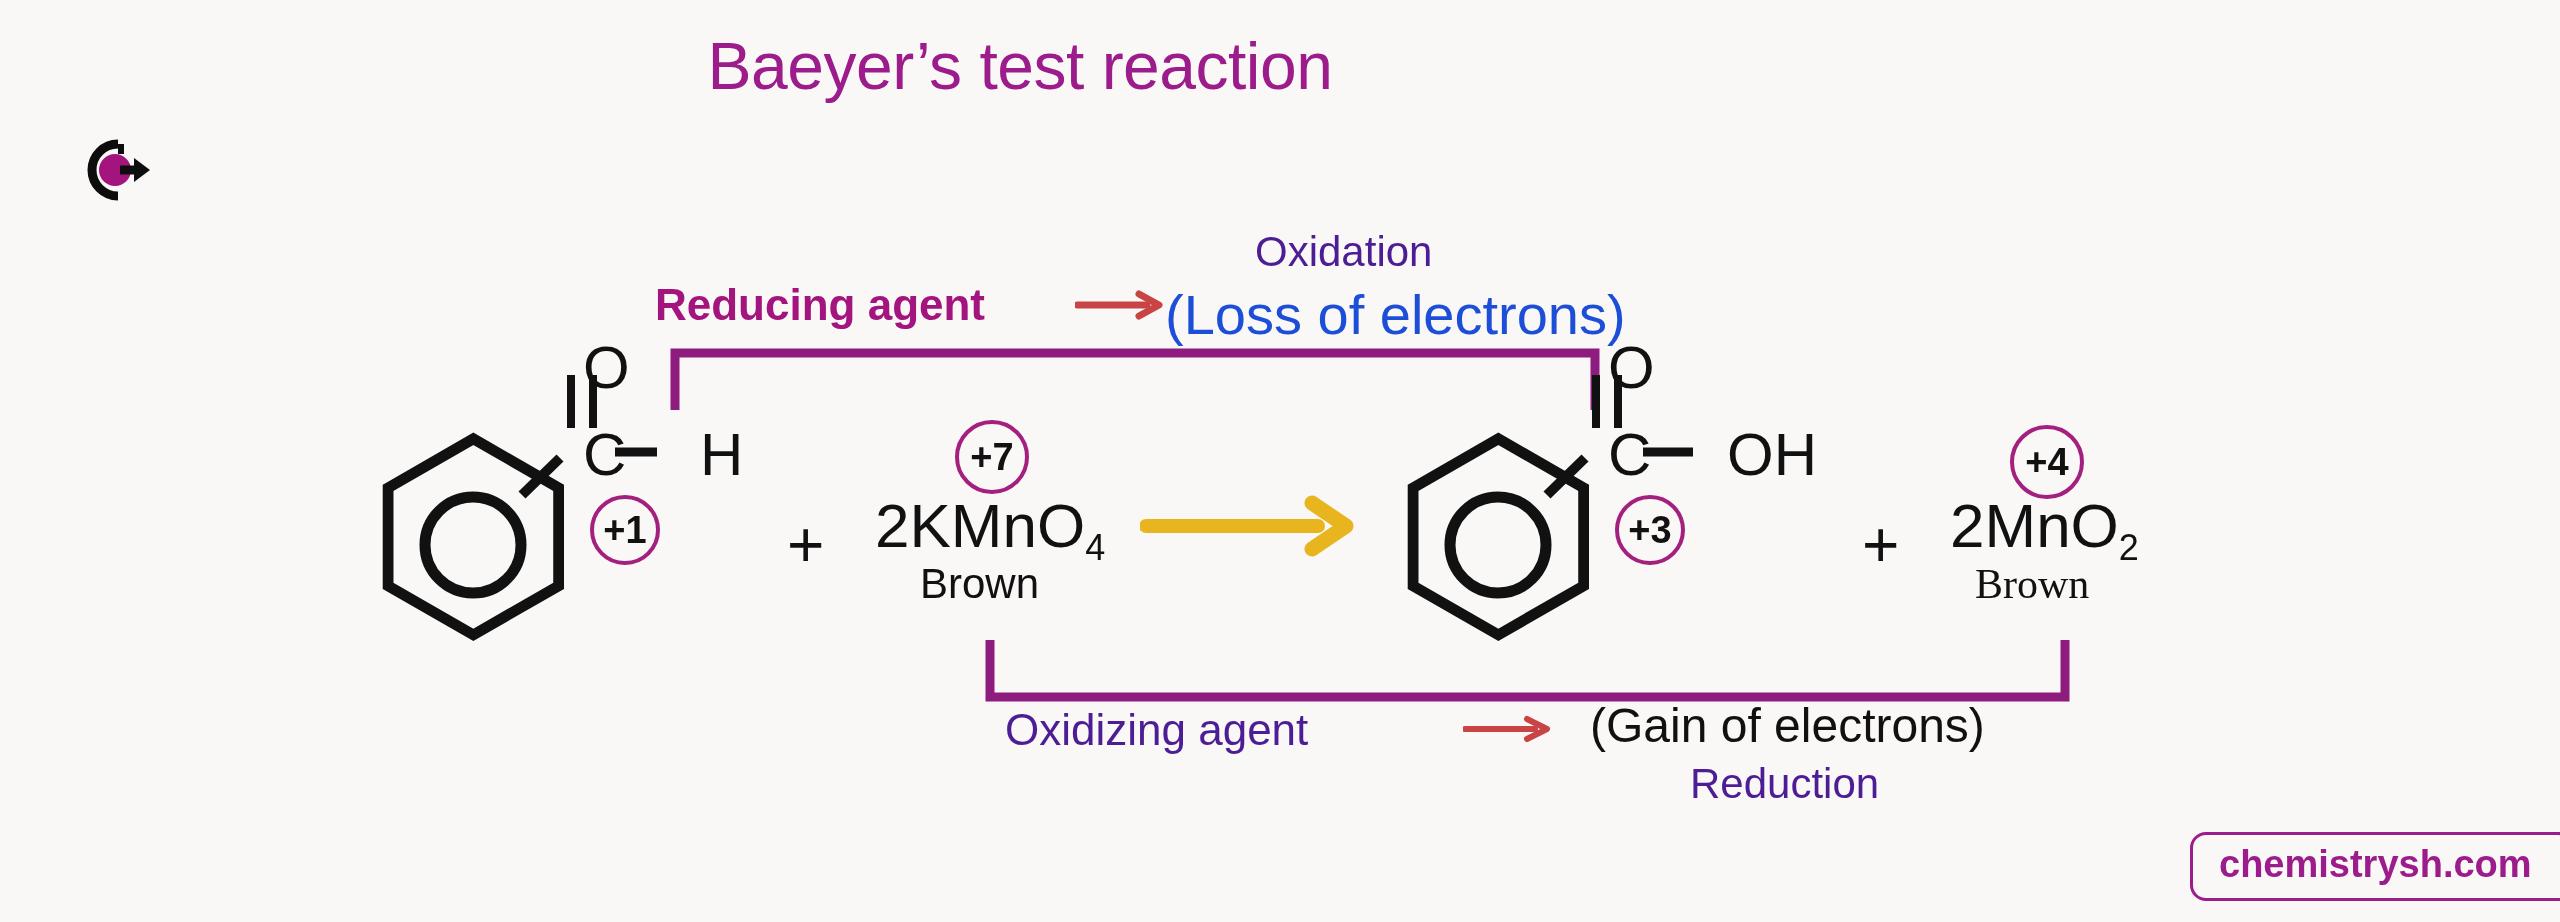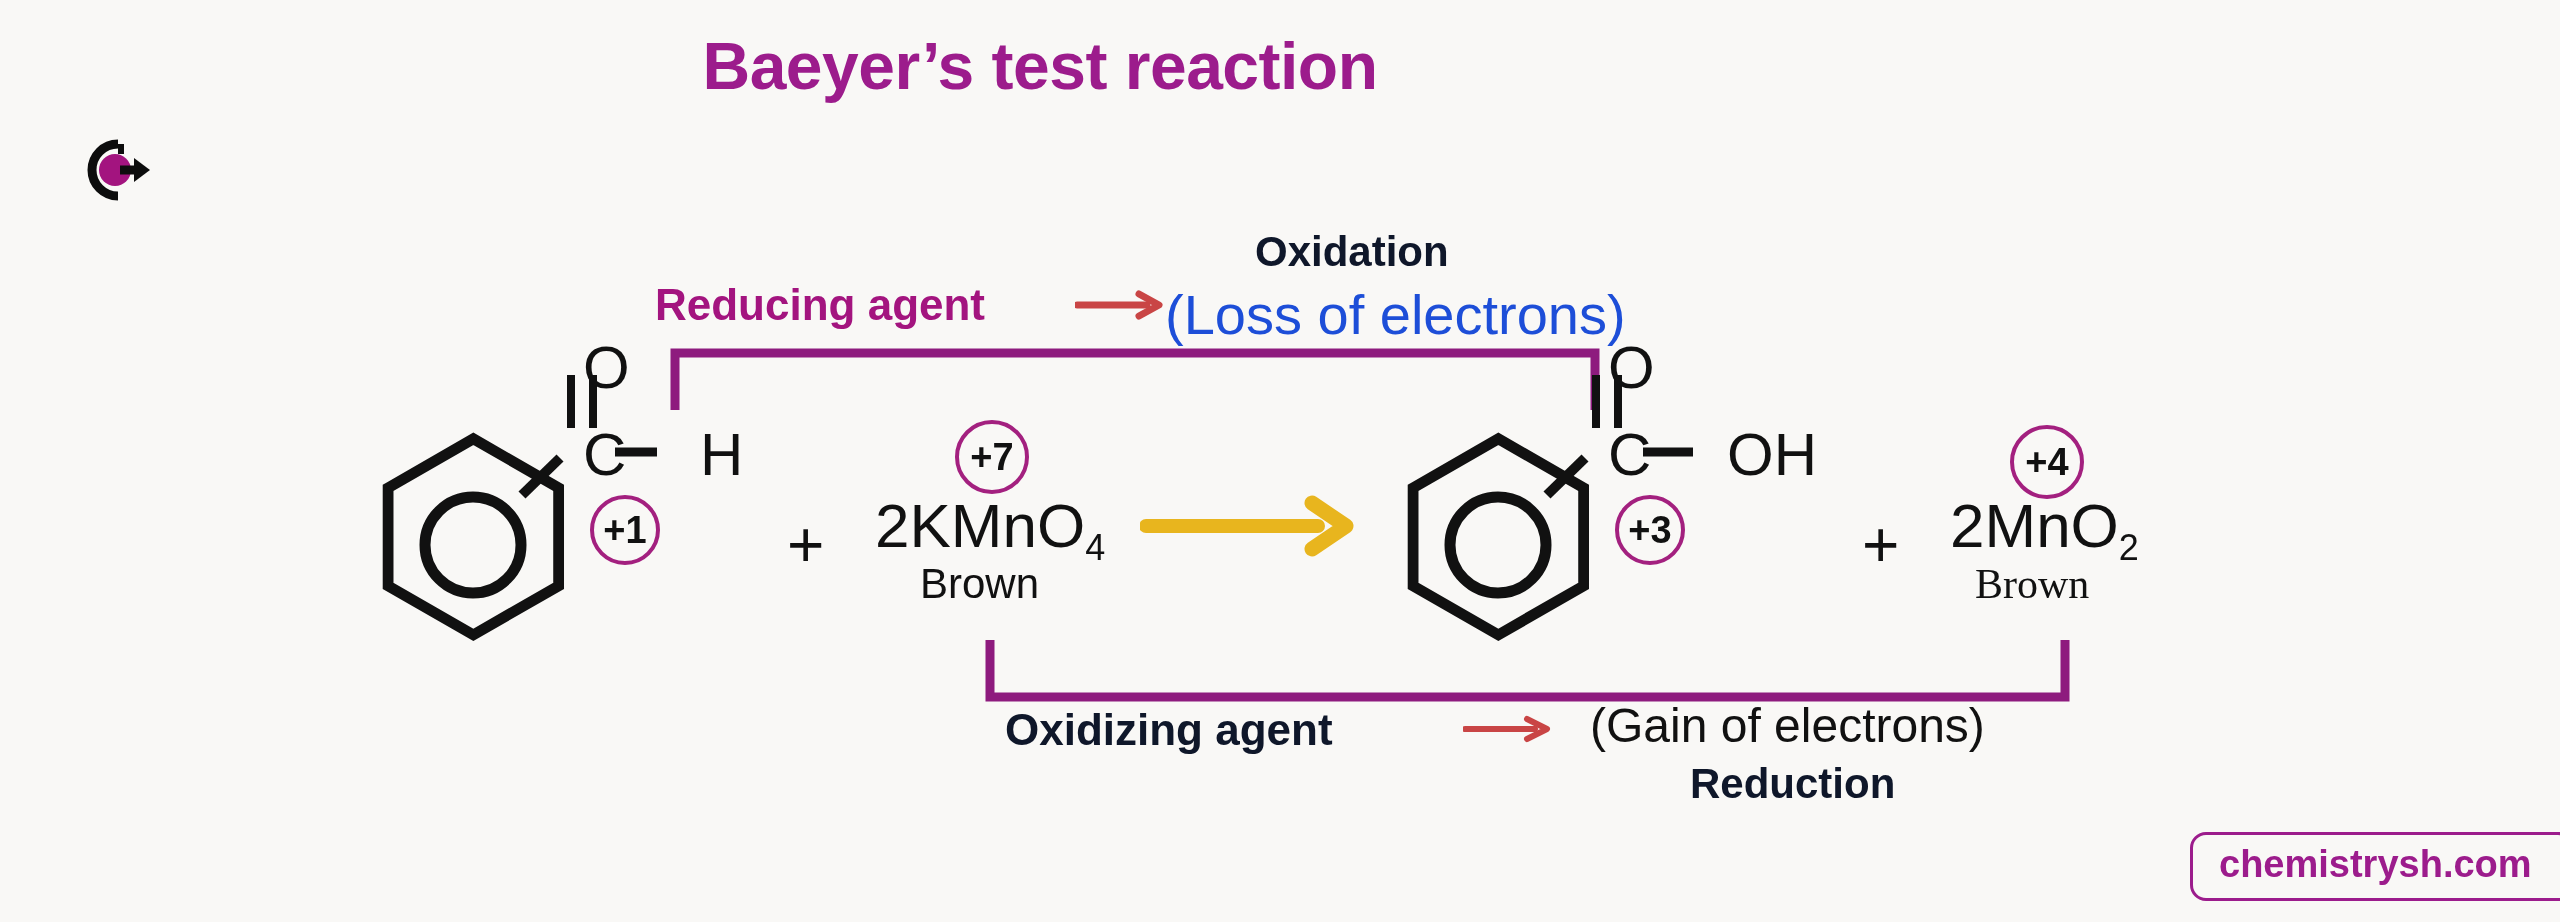--- a/index.html
+++ b/index.html
@@ -7,29 +7,28 @@
     width:2560px;height:922px;
     background:#F9F8F6;
     font-family:"Liberation Sans", sans-serif;
     position:relative;overflow:hidden;
   }
   .abs{position:absolute;}
 
   
   #title{
     left:0;top:28px;width:2040px;text-align:center;
-    font-size:66px;font-weight:bold;color:#9C1C8C;
+    font-size:66px;font-weight:normal;color:#9C1C8C;
     letter-spacing:-0.5px;
-    padding-left:20px;
   }
 
   
   #redox-header{left:78px;top:138px;display:flex;align-items:center;gap:26px;}
   #redox-label{font-size:56px;color:#111111;letter-spacing:0.5px;}
-  .bold-purple{color:#0f172a;font-weight:bold;}
+  .bold-purple{color:#4c1d95;font-weight:normal;}
   .bold-magenta{color:#A3147F;font-weight:bold;}
 
   
   #oxidation-word{left:1255px;top:228px;font-size:42px;}
   #reducing-agent{left:655px;top:280px;font-size:44px;}
   #loss-electrons{left:1165px;top:274px;font-size:56px;color:#1d4ed8;margin-top:8px;}
 
   
   #oxidizing-agent{left:1005px;top:705px;font-size:44px;text-align:center;}
   #gain-electrons{left:1590px;top:698px;font-size:48px;color:#111111;}

